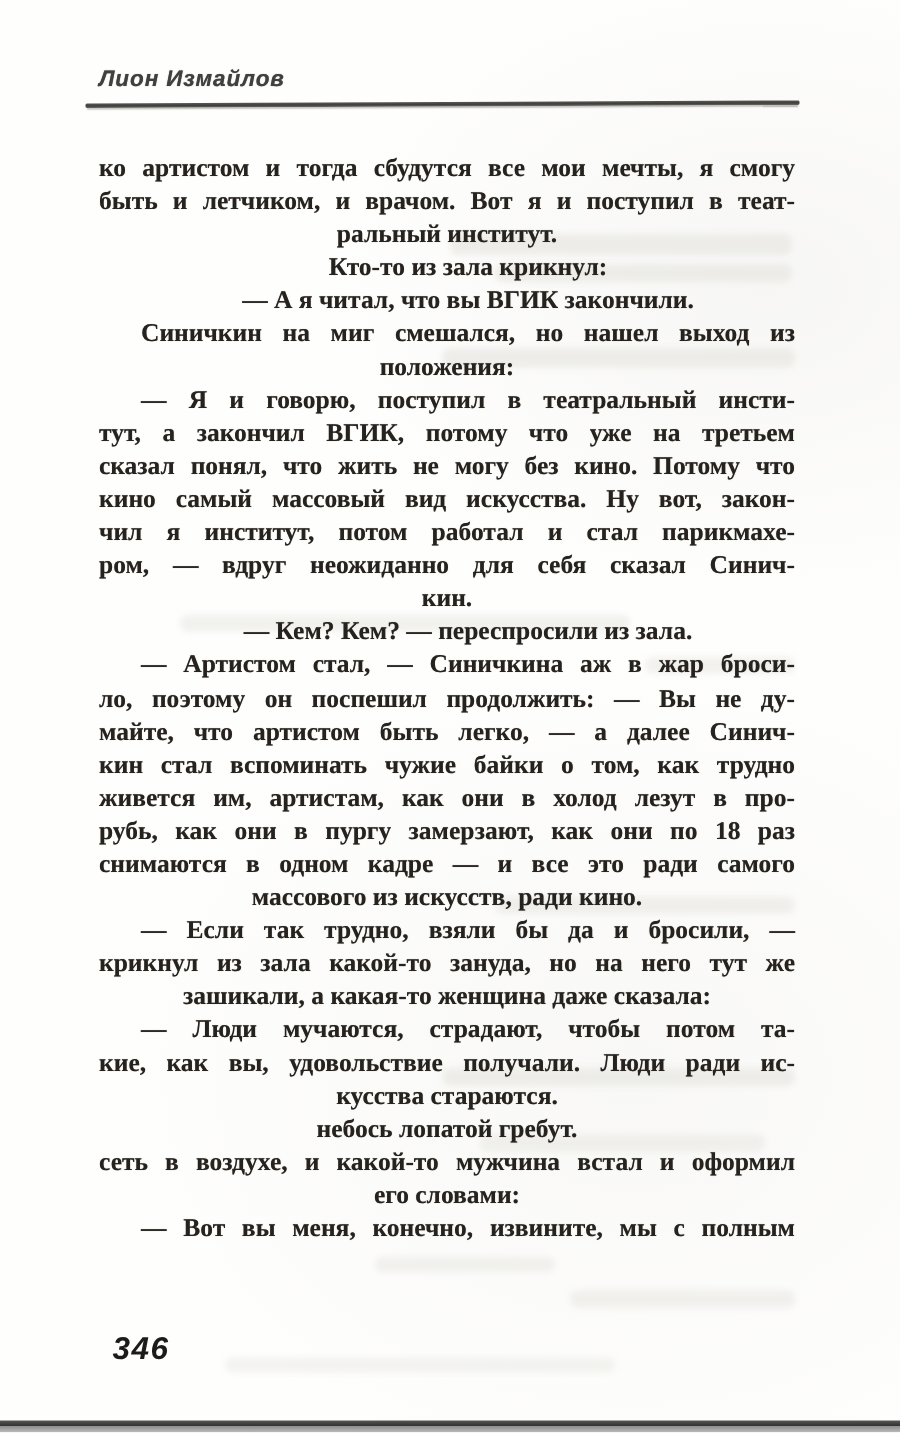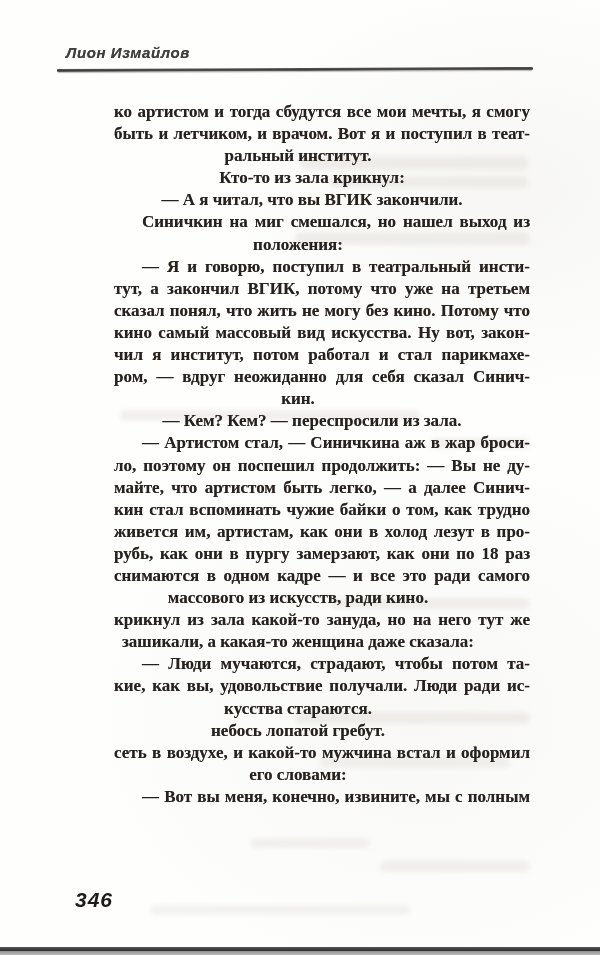--- a/index.html
+++ b/index.html
@@ -63,21 +63,20 @@
   }
   .line {
     line-height: 22.1px;
     height: 22.1px;
     white-space: normal;
     text-align: center;
   }
   .line.fill {
     text-align: justify;
     text-align-last: justify;
-    margin-left: 48px;
   }
   .line.indent {
     text-indent: 28px;
   }
 
   .page-number {
     position: absolute;
     left: 75px;
     top: 888px;
     font-family: "Liberation Sans", sans-serif;
@@ -167,20 +166,21 @@
       <div class="line">кин.</div>
       <div class="line indent">— Кем? Кем? — переспросили из зала.</div>
       <div class="line indent fill">— Артистом стал, — Синичкина аж в жар броси-</div>
       <div class="line fill">ло, поэтому он поспешил продолжить: — Вы не ду-</div>
       <div class="line fill">майте, что артистом быть легко, — а далее Синич-</div>
       <div class="line fill">кин стал вспоминать чужие байки о том, как трудно</div>
       <div class="line fill">живется им, артистам, как они в холод лезут в про-</div>
       <div class="line fill">рубь, как они в пургу замерзают, как они по 18 раз</div>
       <div class="line fill">снимаются в одном кадре — и все это ради самого</div>
       <div class="line">массового из искусств, ради кино.</div>
+      <div class="line indent fill">— Если так трудно, взяли бы да и бросили, —</div>
       <div class="line fill">крикнул из зала какой-то зануда, но на него тут же</div>
       <div class="line">зашикали, а какая-то женщина даже сказала:</div>
       <div class="line indent fill">— Люди мучаются, страдают, чтобы потом та-</div>
       <div class="line fill">кие, как вы, удовольствие получали. Люди ради ис-</div>
       <div class="line">кусства стараются.</div>
       <div class="line">небось лопатой гребут.</div>
       <div class="line fill">сеть в воздухе, и какой-то мужчина встал и оформил</div>
       <div class="line">его словами:</div>
       <div class="line indent fill">— Вот вы меня, конечно, извините, мы с полным</div>
     </div>

